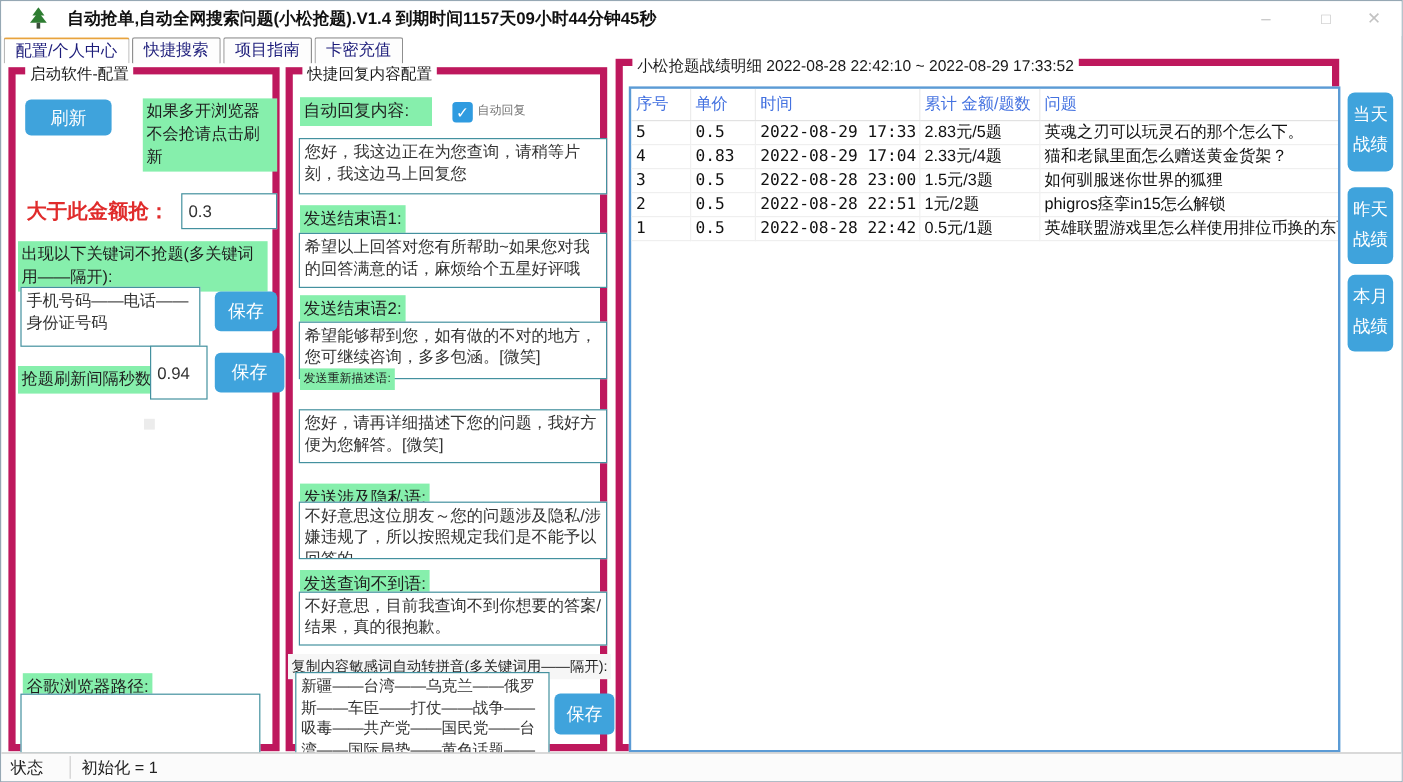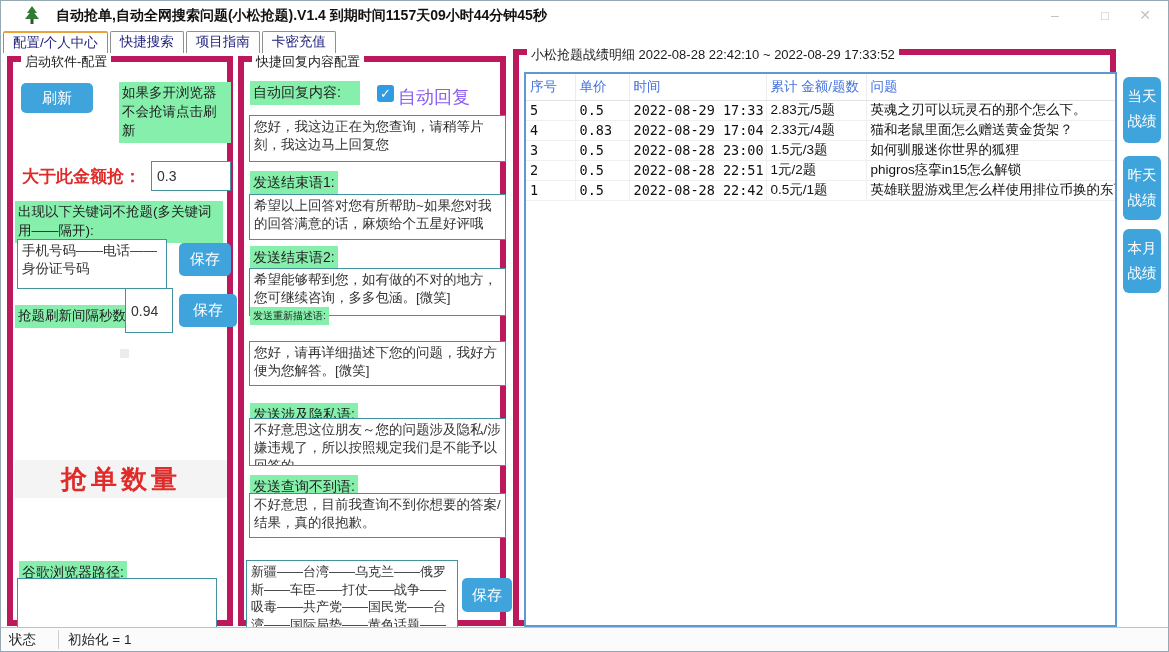--- a/index.html
+++ b/index.html
@@ -29,21 +29,21 @@
 
   .lbl { position:absolute; background:#86efac; font-size:13.5px; color:#1e1e1e; padding:2px 3px; line-height:1.4; }
   .tinput { position:absolute; border:1px solid #44919f; font-size:14px; padding:2px 5px; font-family:inherit; color:#333; background:#fff; outline:none; }
   textarea.tinput { resize:none; font-size:13.5px; line-height:1.35; overflow:hidden; padding:2px 4px; }
 
   .red-big { position:absolute; color:#e02b2b; font-weight:700; font-size:17px; white-space:nowrap; }
   .red-strip { position:absolute; background:#f4f4f4; color:#e02b2b; font-weight:700; font-size:26px; display:flex; align-items:center; justify-content:center; letter-spacing:4px; }
 
   .checkbox { position:absolute; width:17px; height:17px; background:#2f9be0; border-radius:3px; color:#fff; font-size:13px; display:flex; align-items:center; justify-content:center; cursor:pointer; }
   .checkbox::after { content:"✓"; }
-  .cb-label { position:absolute; font-size:18px; color:#8b5cf6; white-space:nowrap; }
+  .cb-label { position:absolute; font-size:10px; color:#737373; white-space:nowrap; }
 
   
   .score-table-wrap { position:absolute; left:5px; top:17px; width:593px; height:555px; border:2px solid #5b9bd5; background:#fff; overflow:hidden; }
   table.score { width:100%; border-collapse:collapse; table-layout:fixed; }
   table.score th { color:#4472e0; font-weight:400; font-size:13.5px; text-align:left; height:26px; padding:0 4px; border-bottom:1px solid #e2e2e2; border-right:1px solid #ececec; white-space:nowrap; overflow:hidden; }
   table.score td { font-size:13.5px; color:#111; height:20px; padding:0 4px; border-bottom:1px solid #efefef; border-right:1px solid #f0f0f0; white-space:nowrap; overflow:hidden; }
   table.score th:last-child, table.score td:last-child { border-right:none; }
   td.mono, th.c1, td.c1 { font-family:"DejaVu Sans Mono","Liberation Mono",monospace; }
   th.c1 { padding-left:22px; font-family:Liberation Sans, sans-serif;margin-top:12px; }
   td.c1 { padding-left:9px; }
@@ -96,21 +96,20 @@
     <div class="lbl" style="left:2px; top:139px; width:208px;">出现以下关键词不抢题(多关键词用——隔开):</div>
     <textarea class="tinput" style="left: 4px; top: 177px; width: 150px; height: 50px;">手机号码——电话——身份证号码</textarea>
     <button class="btn-blue" style="left:166px; top:181px; width:52px; height:33px;">保存</button>
 
     <div class="lbl" style="left:2px; top:243px; white-space:nowrap;">抢题刷新间隔秒数</div>
     <input class="tinput" style="left: 112px; top: 226px; width: 48px; height: 45px;" value="0.94">
     <button class="btn-blue" style="left:166px; top:232px; width:58px; height:33px;">保存</button>
 
     <div class="dot" style="left:107px; top:287px; width:9px; height:9px;"></div>
 
-    <div class="red-strip" style="left:2px; top:398px; width:212px; height:38px;">抢单数量</div>
 
     <div class="lbl" style="left:6px; top:499px; white-space:nowrap; font-size:14px;">谷歌浏览器路径:</div>
     <textarea class="tinput" style="left: 4px; top: 516px; width: 200px; height: 50px;"></textarea>
   </div>
 
   <div class="group" style="left:237px; top:55px; width:268px; height:570px;">
     <span class="legend">快捷回复内容配置</span>
 
     <div class="lbl" style="left:6px; top:19px; width:110px; white-space:nowrap; font-size:14px;">自动回复内容:</div>
     <span class="checkbox" style="left:133px; top:23px;"></span>
@@ -125,20 +124,21 @@
 
     <div class="lbl" style="left:6px; top:245px; white-space:nowrap; font-size:10px;">发送重新描述语:</div>
     <textarea class="tinput" style="left: 5px; top: 279px; width: 257px; height: 45px;">您好，请再详细描述下您的问题，我好方便为您解答。[微笑]</textarea>
 
     <div class="lbl" style="left:6px; top:341px; white-space:nowrap; font-size:14px;">发送涉及隐私语:</div>
     <textarea class="tinput" style="left: 5px; top: 356px; width: 257px; height: 48px;">不好意思这位朋友～您的问题涉及隐私/涉嫌违规了，所以按照规定我们是不能予以回答的～</textarea>
 
     <div class="lbl" style="left:6px; top:413px; white-space:nowrap; font-size:14px;">发送查询不到语:</div>
     <textarea class="tinput" style="left: 5px; top: 431px; width: 257px; height: 45px;">不好意思，目前我查询不到你想要的答案/结果，真的很抱歉。</textarea>
 
+    <div class="lbl" style="left:-4px; top:483px; white-space:nowrap; font-size:12px; background:#f6f6f6;">复制内容敏感词自动转拼音(多关键词用——隔开):</div>
     <textarea class="tinput" style="left: 2px; top: 498px; width: 212px; height: 71px; font-size: 13px;">新疆——台湾——乌克兰——俄罗斯——车臣——打仗——战争——吸毒——共产党——国民党——台湾——国际局势——黄色话题——赌博——毒品——陌陌——微博——抖音——微信——支付宝</textarea>
     <button class="btn-blue" style="left:218px; top:516px; width:50px; height:34px;">保存</button>
   </div>
 
   <div class="group" style="left:512px; top:48px; width:603px; height:577px;">
     <span class="legend">小松抢题战绩明细 2022-08-28 22:42:10 ~ 2022-08-29 17:33:52</span>
 
     <div class="score-table-wrap">
       <table class="score">
         <colgroup>

